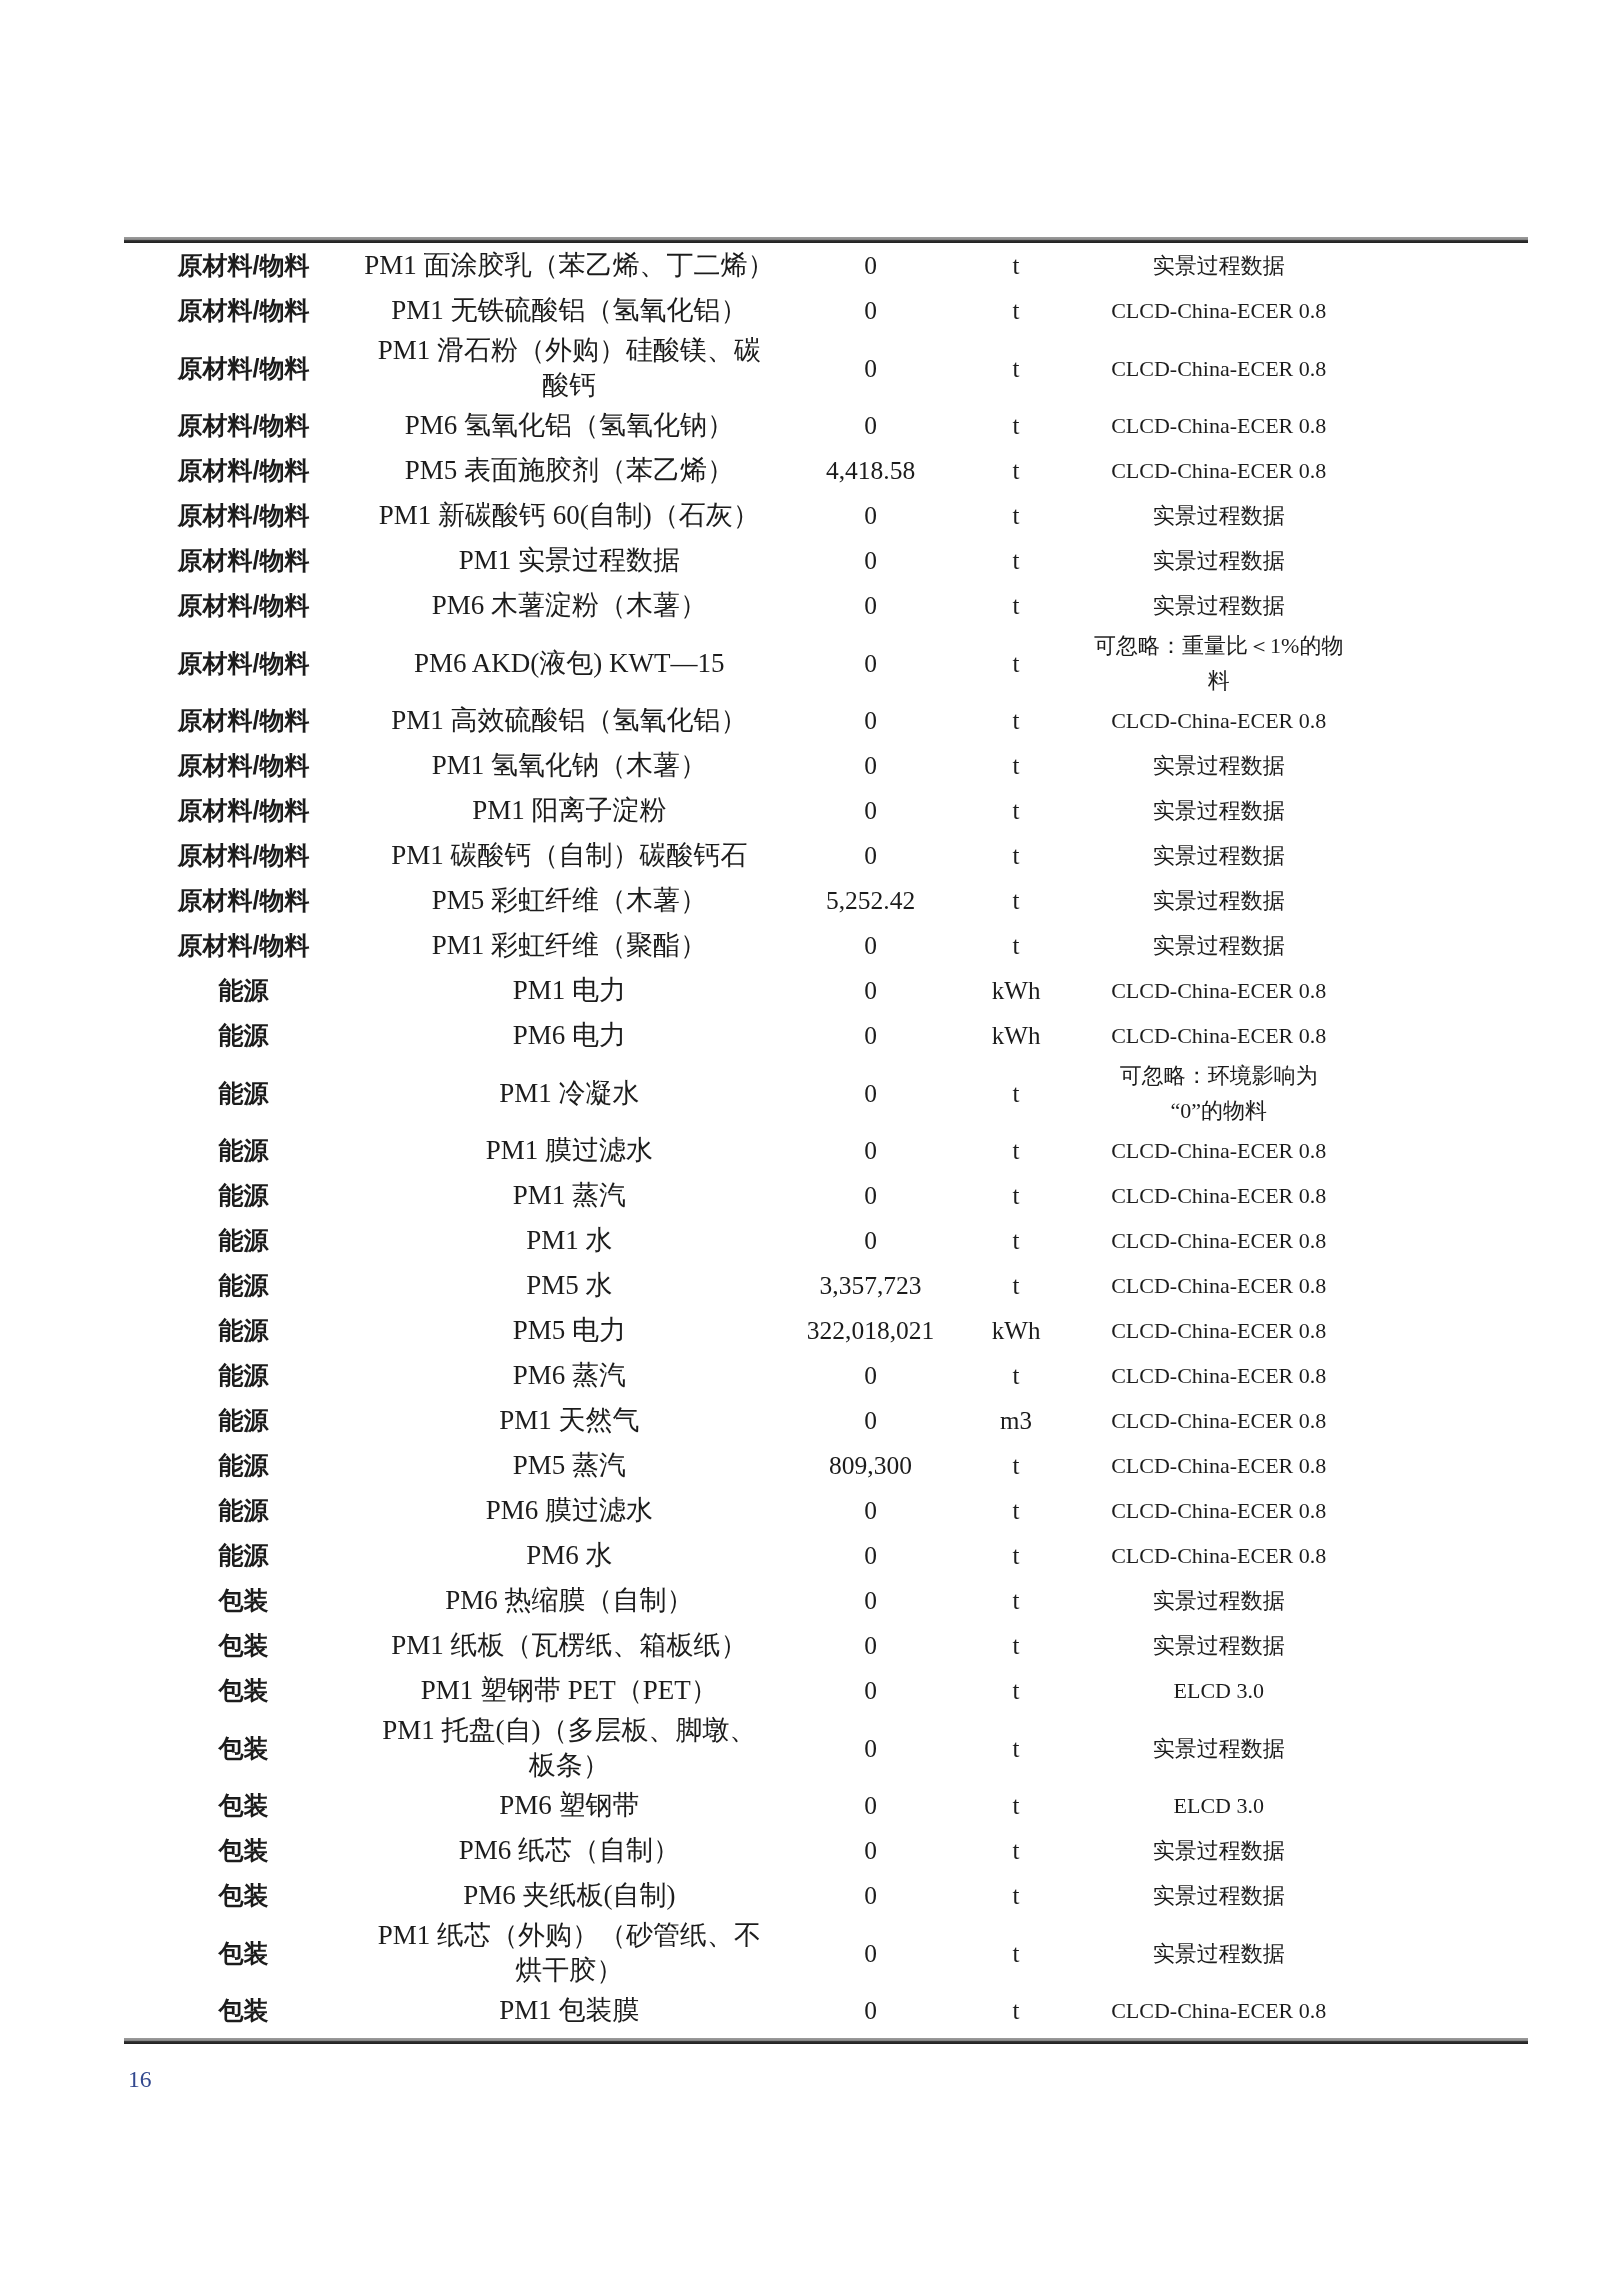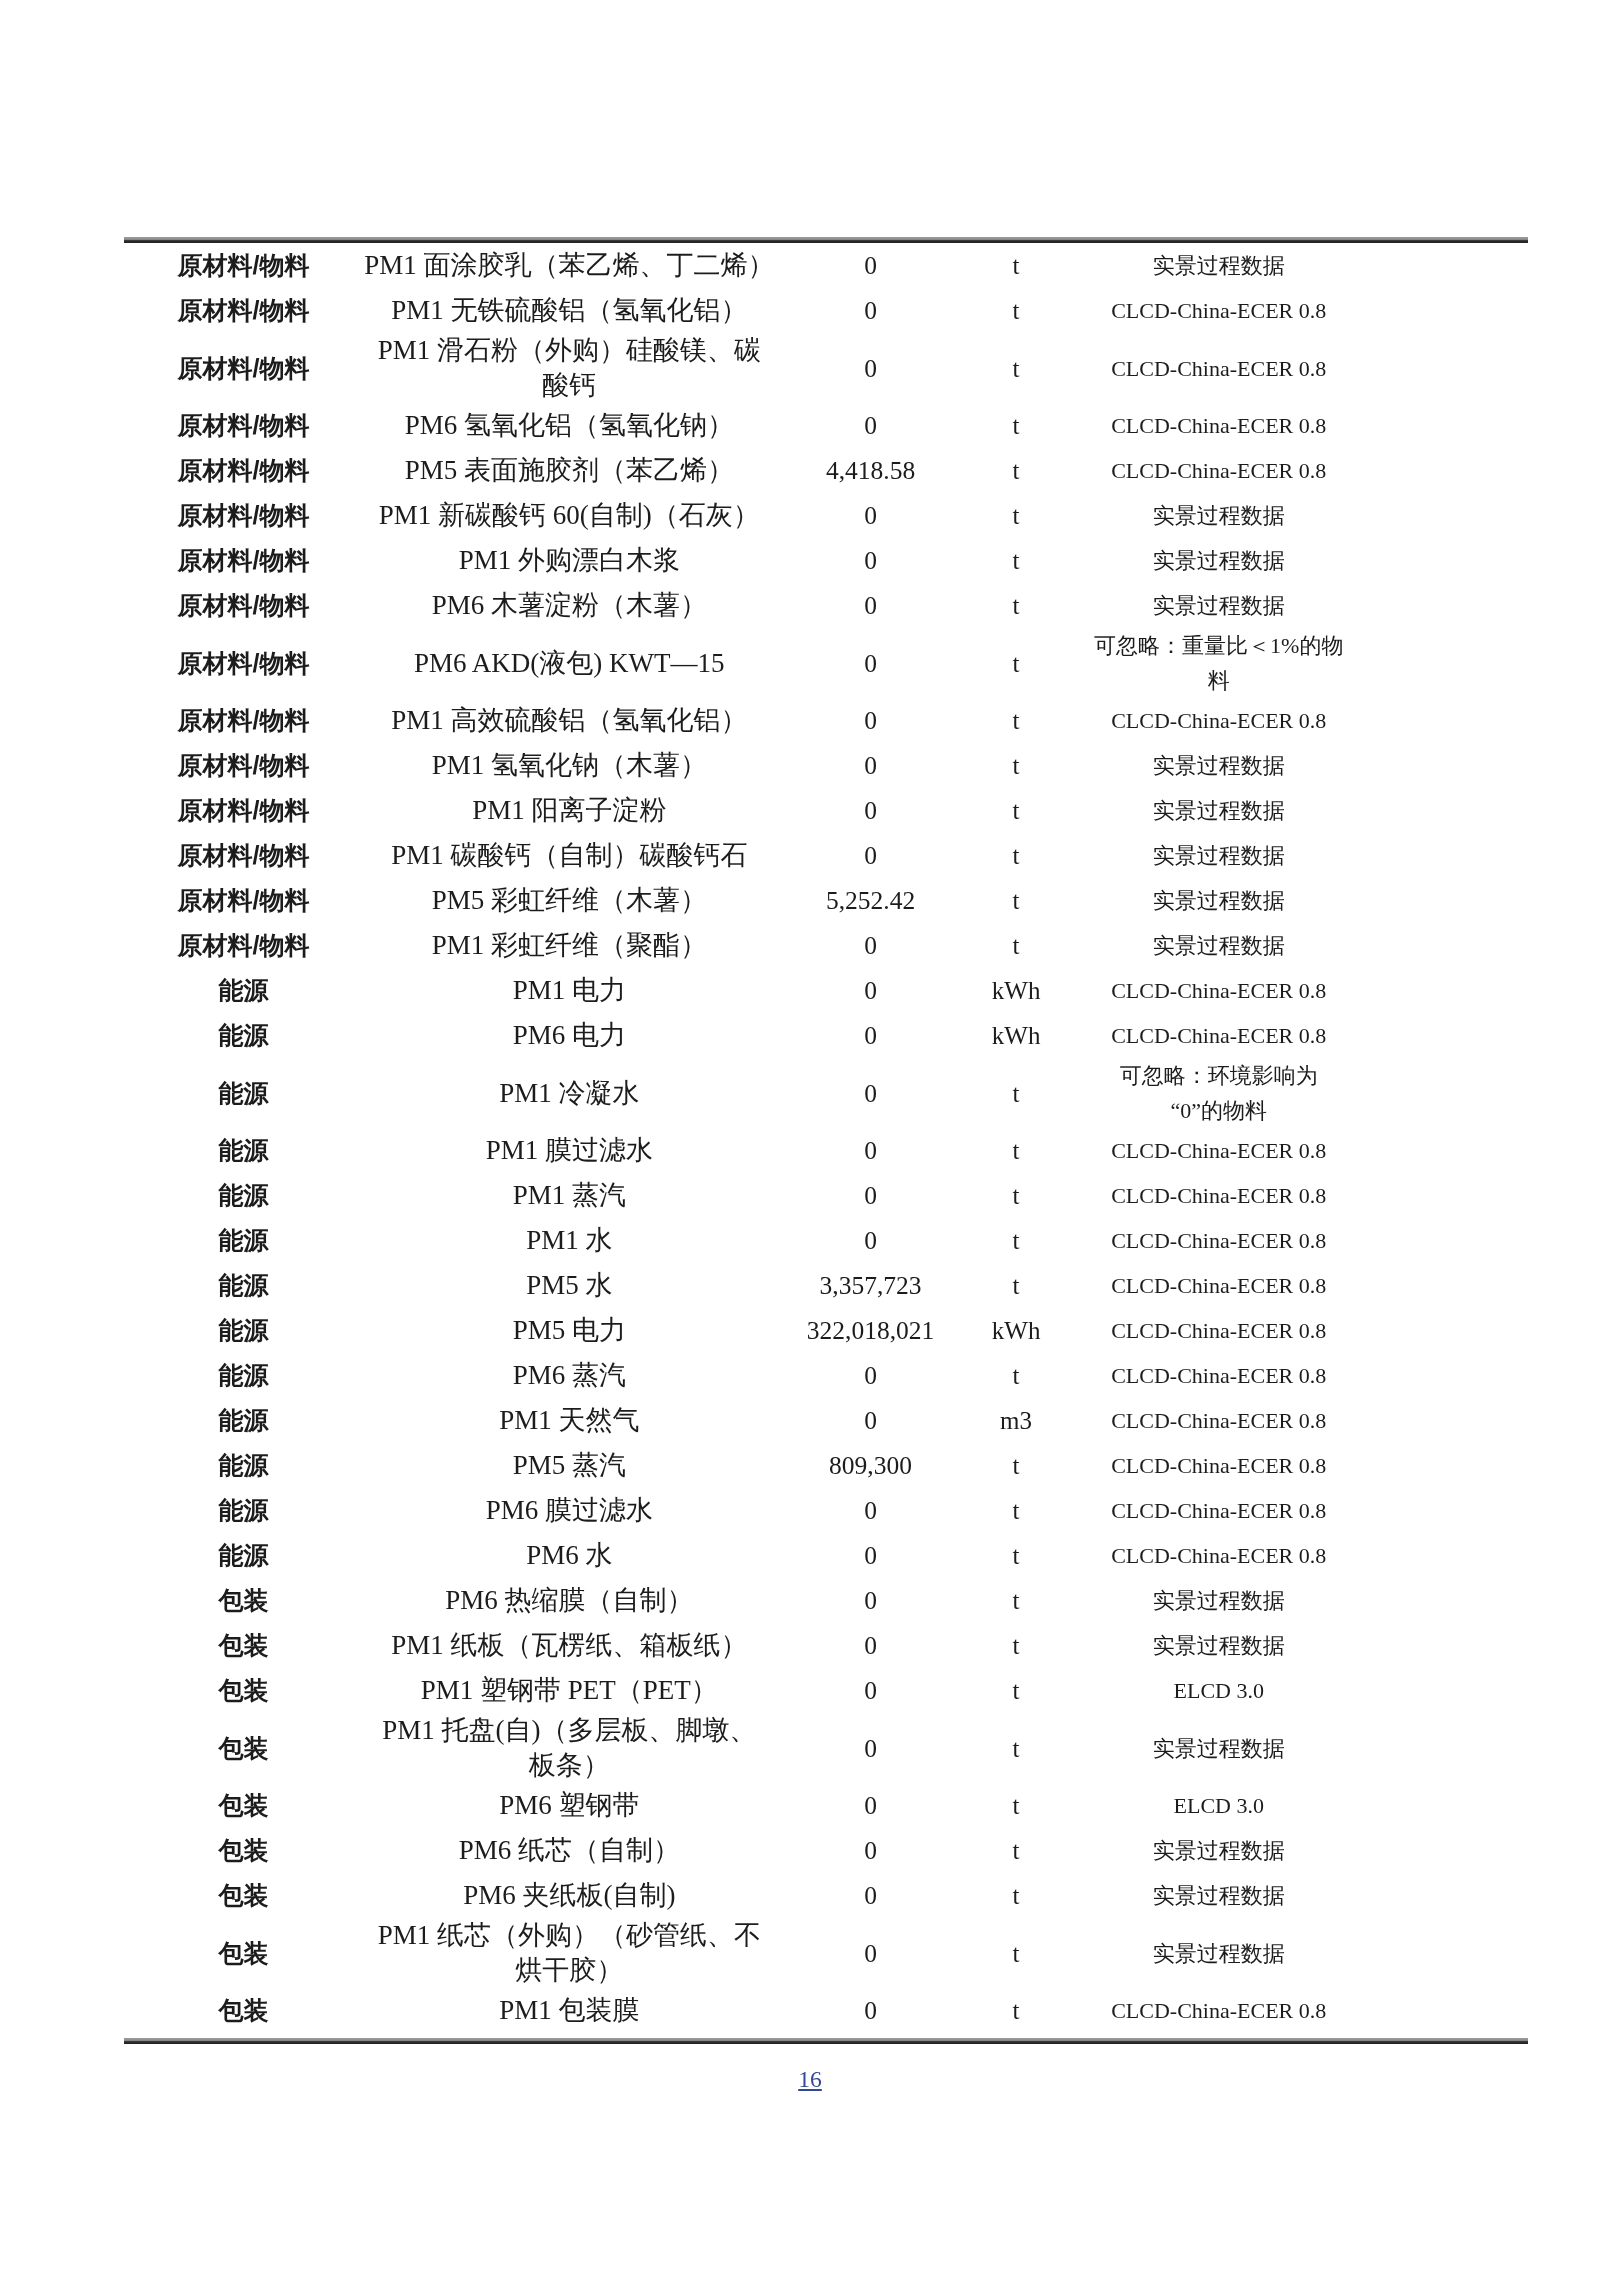--- a/index.html
+++ b/index.html
@@ -18,23 +18,23 @@
                font-family:"Liberation Serif","DejaVu Serif",serif;
                font-size:27px;line-height:35px;}
   table.lci td.c-cat{font-family:"Liberation Sans","DejaVu Sans",sans-serif;
                      font-weight:700;font-size:25px;}
   table.lci td.c-val{font-size:25.5px;}
   table.lci td.c-unit{font-size:25px;}
   table.lci td.c-src{font-size:22px;}
   tr.r-single{height:45px;}
   tr.r-double{height:70px;}
 
-  .page-number{position:absolute;left:108px;width:1404px;top:2065px;
-               text-align:center;font-family:"Liberation Serif","DejaVu Serif",serif;
-               font-size:23.6px;line-height:29px;color:var(--pagenum,#33498f);text-decoration:underline;}
+  .page-number{position:absolute;left:128px;width:1404px;top:2065px;
+               text-align:left;font-family:"Liberation Serif","DejaVu Serif",serif;
+               font-size:23.6px;line-height:29px;color:var(--pagenum,#33498f);}
 </style>
 </head>
 <body>
 
 <div class="page">
 
   <div class="rule rule-top"></div>
 
   <table class="lci">
     <colgroup>
@@ -90,21 +90,21 @@
         <tr class="r-single">
           <td class="c-cat">原材料/物料</td>
           <td class="c-name">PM1 新碳酸钙 60(自制)（石灰）</td>
           <td class="c-val">0</td>
           <td class="c-unit">t</td>
           <td class="c-src">实景过程数据</td>
           <td class="c-fill"></td>
         </tr>
         <tr class="r-single">
           <td class="c-cat">原材料/物料</td>
-          <td class="c-name">PM1 外购漂白木浆</td>
+          <td class="c-name">PM1 实景过程数据</td>
           <td class="c-val">0</td>
           <td class="c-unit">t</td>
           <td class="c-src">实景过程数据</td>
           <td class="c-fill"></td>
         </tr>
         <tr class="r-single">
           <td class="c-cat">原材料/物料</td>
           <td class="c-name">PM6 木薯淀粉（木薯）</td>
           <td class="c-val">0</td>
           <td class="c-unit">t</td>

